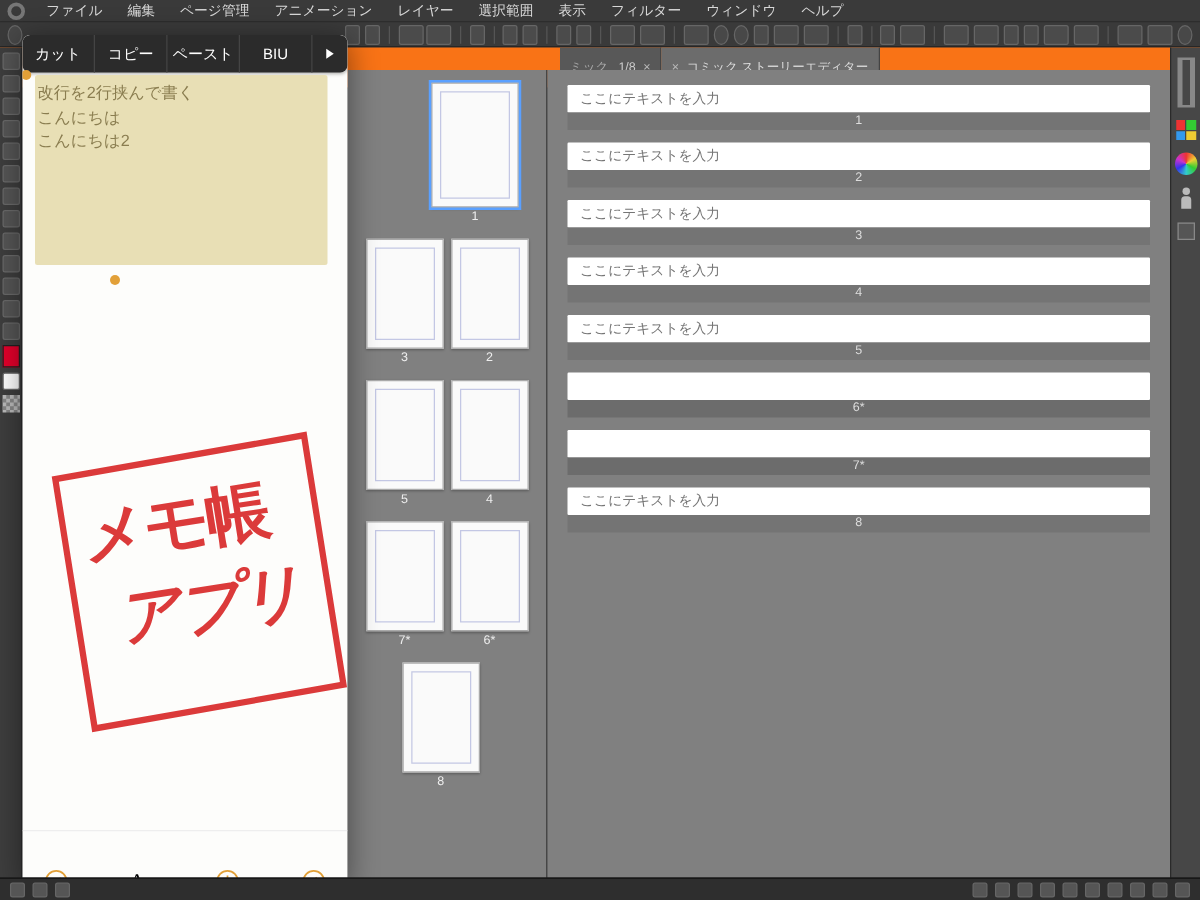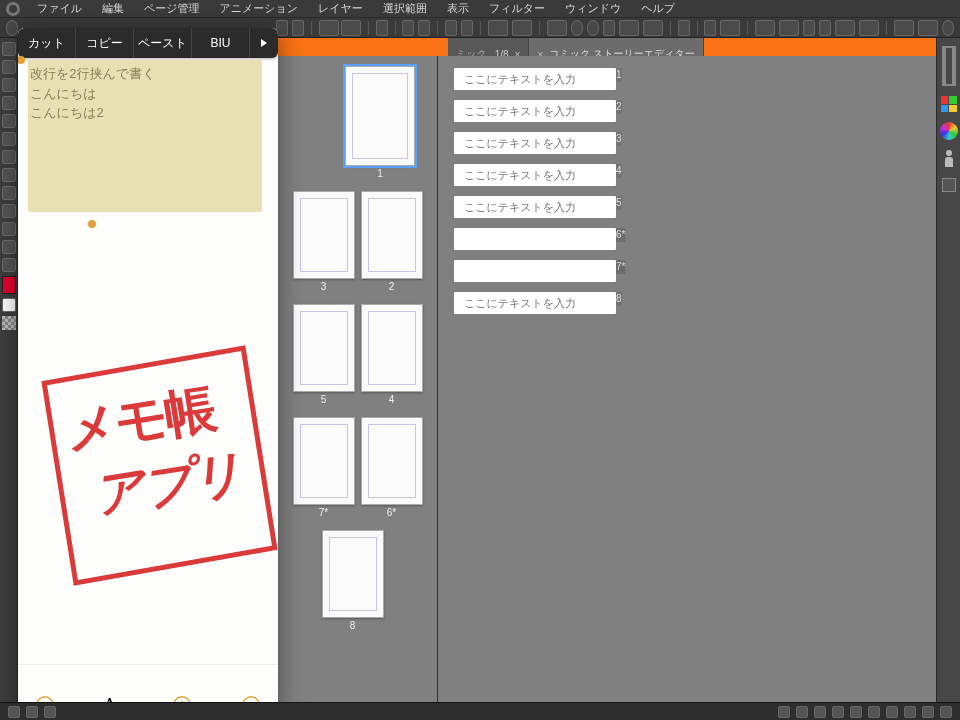--- a/index.html
+++ b/index.html
@@ -89,21 +89,21 @@
 .thumb.sel { outline:2px solid #5aa0ff; }
 .pnum { text-align:center; color:#eee; font-size:10px; margin-top:2px;}
 .thumbwrap{display:flex;flex-direction:column;align-items:center;}
 
 
 .story {
   position:absolute; left:438px; right:24px; top:56px; bottom:0;
   background:#808080; padding:12px 16px;
   display:flex; flex-direction:column; gap:10px;
 }
-.storyrow { display:flex; flex-direction:row; }
+.storyrow { display:flex; flex-direction:column; }
 .storyinput {
   background:#fff; color:#777; font-size:11px; height:22px;
   border:none; padding:3px 10px; border-radius:1px;
 }
 .storynum { text-align:center; color:#ddd; font-size:10px; height:14px; line-height:14px; background:#747474;}
 .storynum.dark { background:#6c6c6c;}
 
 
 .notes {
   position:absolute; left:18px; top:28px; width:260px; height:680px;

